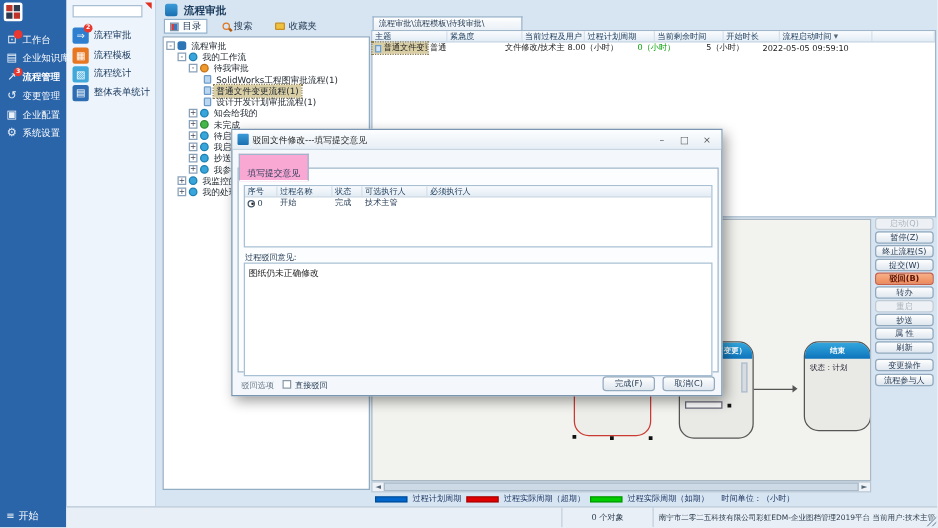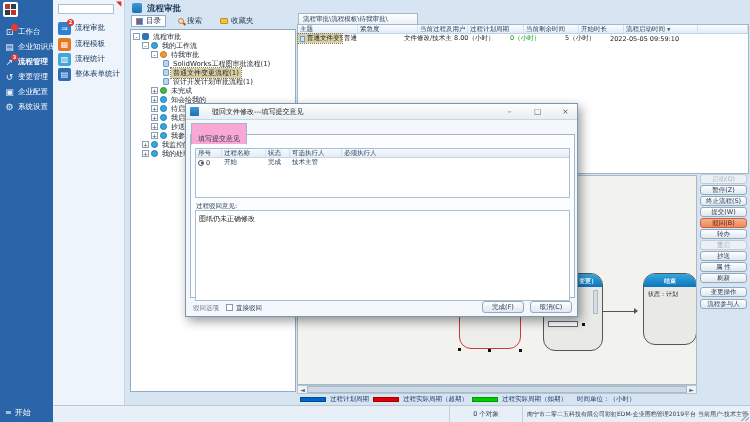--- a/index.html
+++ b/index.html
@@ -77,30 +77,30 @@
   .hscroll{position:absolute;left:297px;top:385px;width:400px;height:9px;background:#EFF3F7;border:1px solid #B5C5D4;display:flex;align-items:center;z-index:2}
   .sarrow{width:9px;text-align:center;font-size:6px;color:#55687A;line-height:7px}
   .hthumb{flex:1;height:7px;background:#CDD9E4;border:1px solid #A8BACA}
   .legend{position:absolute;left:300px;top:395px;height:9px;display:flex;align-items:center;gap:4px;font-size:6.5px;color:#1F3864;z-index:3;white-space:nowrap}
   .sw{width:26px;height:5px;border:1px solid rgba(0,0,0,.25)}
 
   
   .actionbar{position:absolute;left:697px;top:173px;width:53px;height:232px;z-index:2}
   .abtn{position:absolute;left:3px;width:47px;height:10px;background:linear-gradient(#FEFEFE,#DFE7EF);border:1px solid #93A9BE;border-radius:3px;font-size:6.5px;color:#1F3550;text-align:center;line-height:8px;cursor:default;white-space:nowrap;overflow:hidden}
   .abtn.dis{color:#AAB3BC;background:#EDF1F5;border-color:#C0CBD5}
-  .abtn.hot{background:linear-gradient(#F8B088,#EE8A5A);border-color:#C86048;color:#5A1208;font-weight:normal}
+  .abtn.hot{background:linear-gradient(#F8B088,#EE8A5A);border-color:#C86048;color:#5A1208;font-weight:bold}
 
   
   .statusbar{position:absolute;left:53px;top:405px;width:697px;height:17px;background:#E9EFF6;border-top:1px solid #B9C8D6;display:flex;font-size:6.5px;color:#2A3B4D;z-index:6}
   .sseg{border-right:1px solid #C3D0DC;display:flex;align-items:center;padding:0 4px;height:100%}
   .grip{position:absolute;right:1px;bottom:1px;width:8px;height:8px;background:linear-gradient(135deg,transparent 50%,#9FB2C4 50%,#9FB2C4 60%,transparent 60%,transparent 75%,#9FB2C4 75%,#9FB2C4 85%,transparent 85%)}
 
   
   .dialog{position:absolute;left:185px;top:103px;width:393px;height:214px;background:#F4F8FC;border:1px solid #7A96B0;box-shadow:3px 4px 10px rgba(0,0,0,.40);z-index:20}
-  .dlg-title{height:16px;background:linear-gradient(#FDFEFF,#E6EEF5);border-bottom:1px solid #C8D6E2;display:flex;align-items:center;padding:0 4px;gap:13px}
+  .dlg-title{height:16px;background:linear-gradient(#FDFEFF,#E6EEF5);border-bottom:1px solid #C8D6E2;display:flex;align-items:center;padding:0 4px;gap:3px}
   .dlg-ico{width:9px;height:9px;background:linear-gradient(#3C9BD8,#1B6FB0);border-radius:1px}
   .dlg-title-text{font-size:7px;color:#222;flex:1;white-space:nowrap;overflow:hidden}
   .winbtn{width:15px;height:11px;font-size:7.5px;color:#555;text-align:center;line-height:11px;cursor:default}
   .dlg-tab{position:absolute;left:5px;top:19px;height:12px;padding:10px 6px;background:#f9a8d4;border:1px solid #9FB6CB;border-bottom:1px solid #FBFDFE;font-size:7px;line-height:11px;z-index:2}
   .dlg-page{position:absolute;left:4px;top:30px;width:385px;height:164px;background:#FBFDFE;border:1px solid #9FB6CB}
   .dlg-instr{position:absolute;left:5px;top:4px;font-size:6.5px;color:#1F4E79;white-space:nowrap}
   .dlg-list{position:absolute;left:4px;top:13px;width:375px;height:50px;border:1px solid #A9C0D4;background:#fff;overflow:hidden}
   .dl-head{display:flex;height:9px;background:linear-gradient(#F7FAFD,#E3ECF4);border-bottom:1px solid #C8D5E2}
   .dl-h{font-size:6.5px;color:#23415F;padding:0 2px;border-right:1px solid #D5E0EA;display:flex;align-items:center;white-space:nowrap}
   .dl-row{display:flex;height:9px;align-items:center;font-size:6.5px}
@@ -216,27 +216,27 @@
     <div class="trow" style="padding-left:32px">
         <span class="ti ti-doc"></span>
         <span class="tl sel">普通文件变更流程(1)</span>
       </div>
     <div class="trow" style="padding-left:32px">
         <span class="ti ti-doc"></span>
         <span class="tl">设计开发计划审批流程(1)</span>
       </div>
     <div class="trow" style="padding-left:20px">
         <span class="tg">+</span>
+        <span class="ti ti-flow"></span>
+        <span class="tl">知会给我的</span>
+      </div>
+    <div class="trow" style="padding-left:20px">
+        <span class="tg">+</span>
         <span class="ti ti-green"></span>
         <span class="tl">未完成</span>
-      </div>
-    <div class="trow" style="padding-left:20px">
-        <span class="tg">+</span>
-        <span class="ti ti-flow"></span>
-        <span class="tl">知会给我的</span>
       </div>
     <div class="trow" style="padding-left:20px">
         <span class="tg">+</span>
         <span class="ti ti-flow"></span>
         <span class="tl">待启动</span>
       </div>
     <div class="trow" style="padding-left:20px">
         <span class="tg">+</span>
         <span class="ti ti-flow"></span>
         <span class="tl">我启动的</span>

